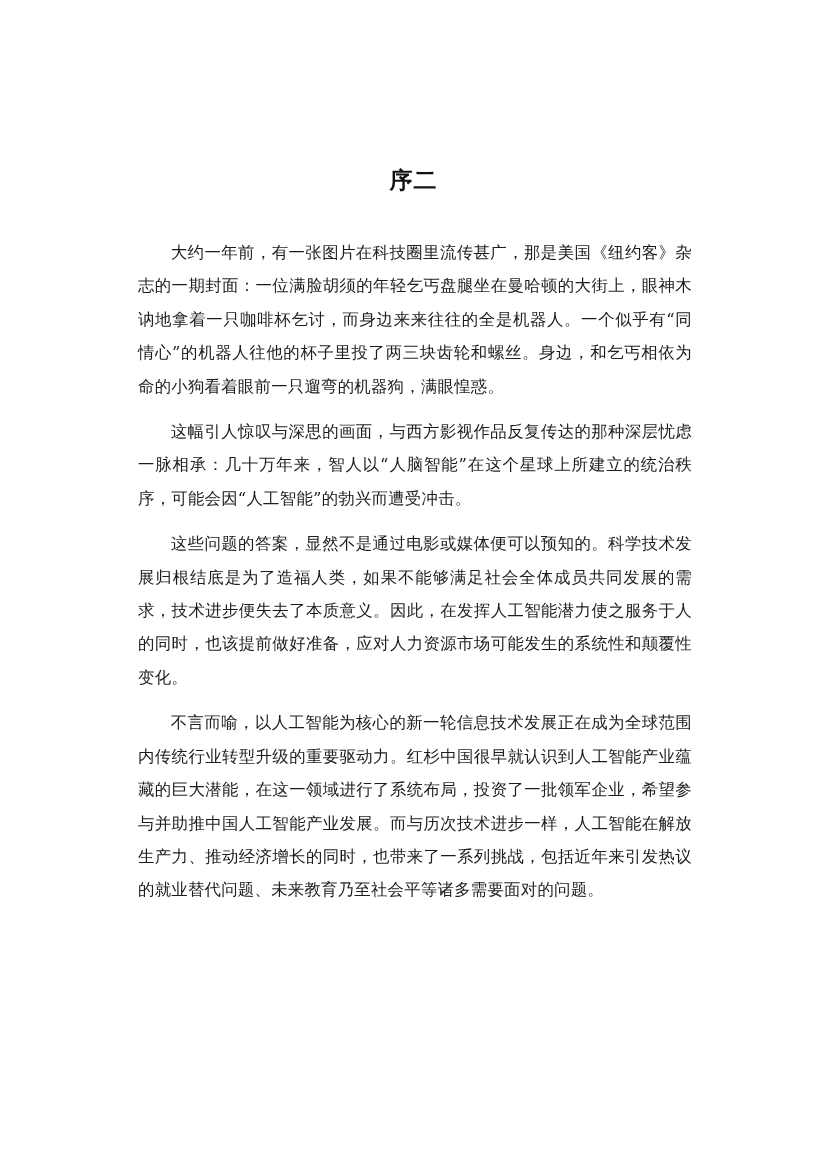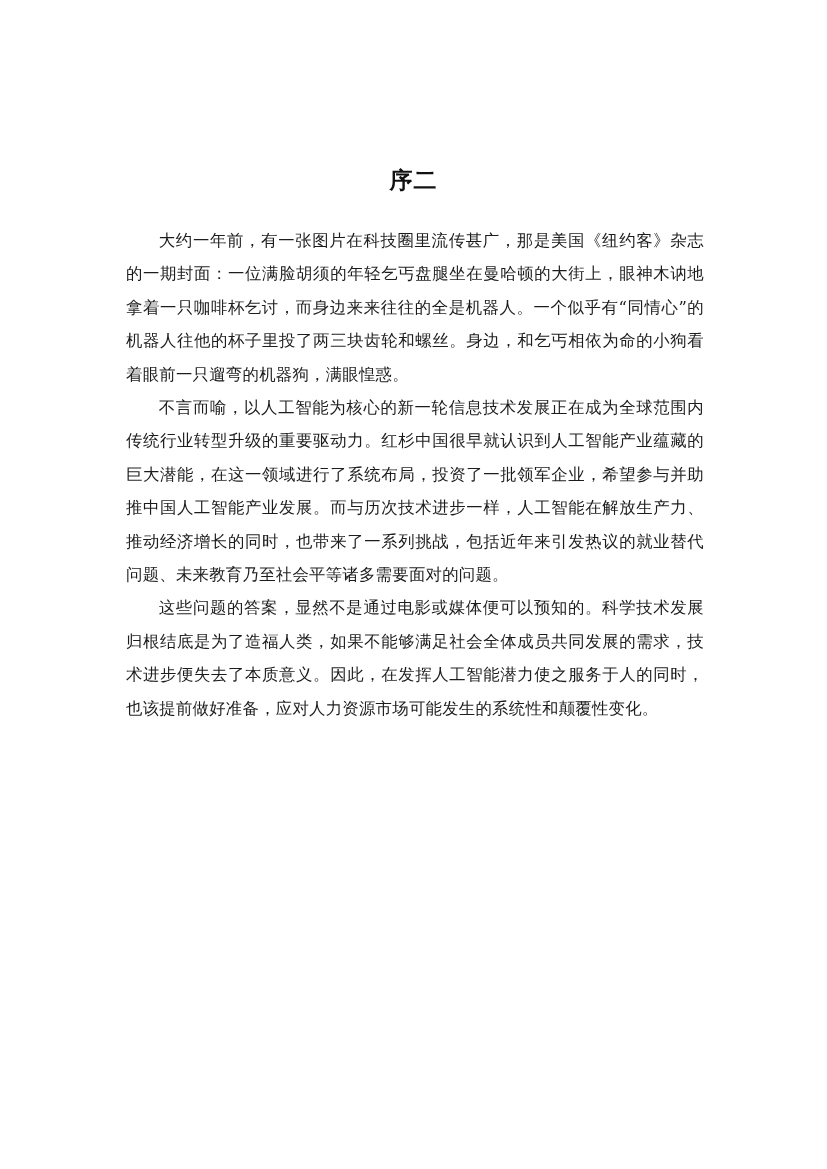--- a/index.html
+++ b/index.html
@@ -33,34 +33,35 @@
       letter-spacing: 1px;
       color: #111;
     }
     .body-text {
       position: absolute;
       top: 224px;
       left: 126px;
       width: 578px;
     }
     .para {
-      margin: 0;
+      margin: 12px;
       font-size: 16.4px;
       line-height: 33.4px;
       text-indent: 2em;
       text-align: justify;
       text-align-last: left;
       letter-spacing: 0.25px;
       color: #1c1c1c;
     }
   </style>
 </head>
 <body>
 
 <div class="page">
   <h1 class="title">序二</h1>
 
   <div class="body-text">
     <p class="para">大约一年前，有一张图片在科技圈里流传甚广，那是美国《纽约客》杂志的一期封面：一位满脸胡须的年轻乞丐盘腿坐在曼哈顿的大街上，眼神木讷地拿着一只咖啡杯乞讨，而身边来来往往的全是机器人。一个似乎有“同情心”的机器人往他的杯子里投了两三块齿轮和螺丝。身边，和乞丐相依为命的小狗看着眼前一只遛弯的机器狗，满眼惶惑。</p>
+    <p class="para">这幅引人惊叹与深思的画面，与西方影视作品反复传达的那种深层忧虑一脉相承：几十万年来，智人以“人脑智能”在这个星球上所建立的统治秩序，可能会因“人工智能”的勃兴而遭受冲击。</p>
+    <p class="para">这些问题的答案，显然不是通过电影或媒体便可以预知的。科学技术发展归根结底是为了造福人类，如果不能够满足社会全体成员共同发展的需求，技术进步便失去了本质意义。因此，在发挥人工智能潜力使之服务于人的同时，也该提前做好准备，应对人力资源市场可能发生的系统性和颠覆性变化。</p>
     <p class="para">不言而喻，以人工智能为核心的新一轮信息技术发展正在成为全球范围内传统行业转型升级的重要驱动力。红杉中国很早就认识到人工智能产业蕴藏的巨大潜能，在这一领域进行了系统布局，投资了一批领军企业，希望参与并助推中国人工智能产业发展。而与历次技术进步一样，人工智能在解放生产力、推动经济增长的同时，也带来了一系列挑战，包括近年来引发热议的就业替代问题、未来教育乃至社会平等诸多需要面对的问题。</p>
-    <p class="para">这些问题的答案，显然不是通过电影或媒体便可以预知的。科学技术发展归根结底是为了造福人类，如果不能够满足社会全体成员共同发展的需求，技术进步便失去了本质意义。因此，在发挥人工智能潜力使之服务于人的同时，也该提前做好准备，应对人力资源市场可能发生的系统性和颠覆性变化。</p>
   </div>
 </div>
 
 </body></html>

